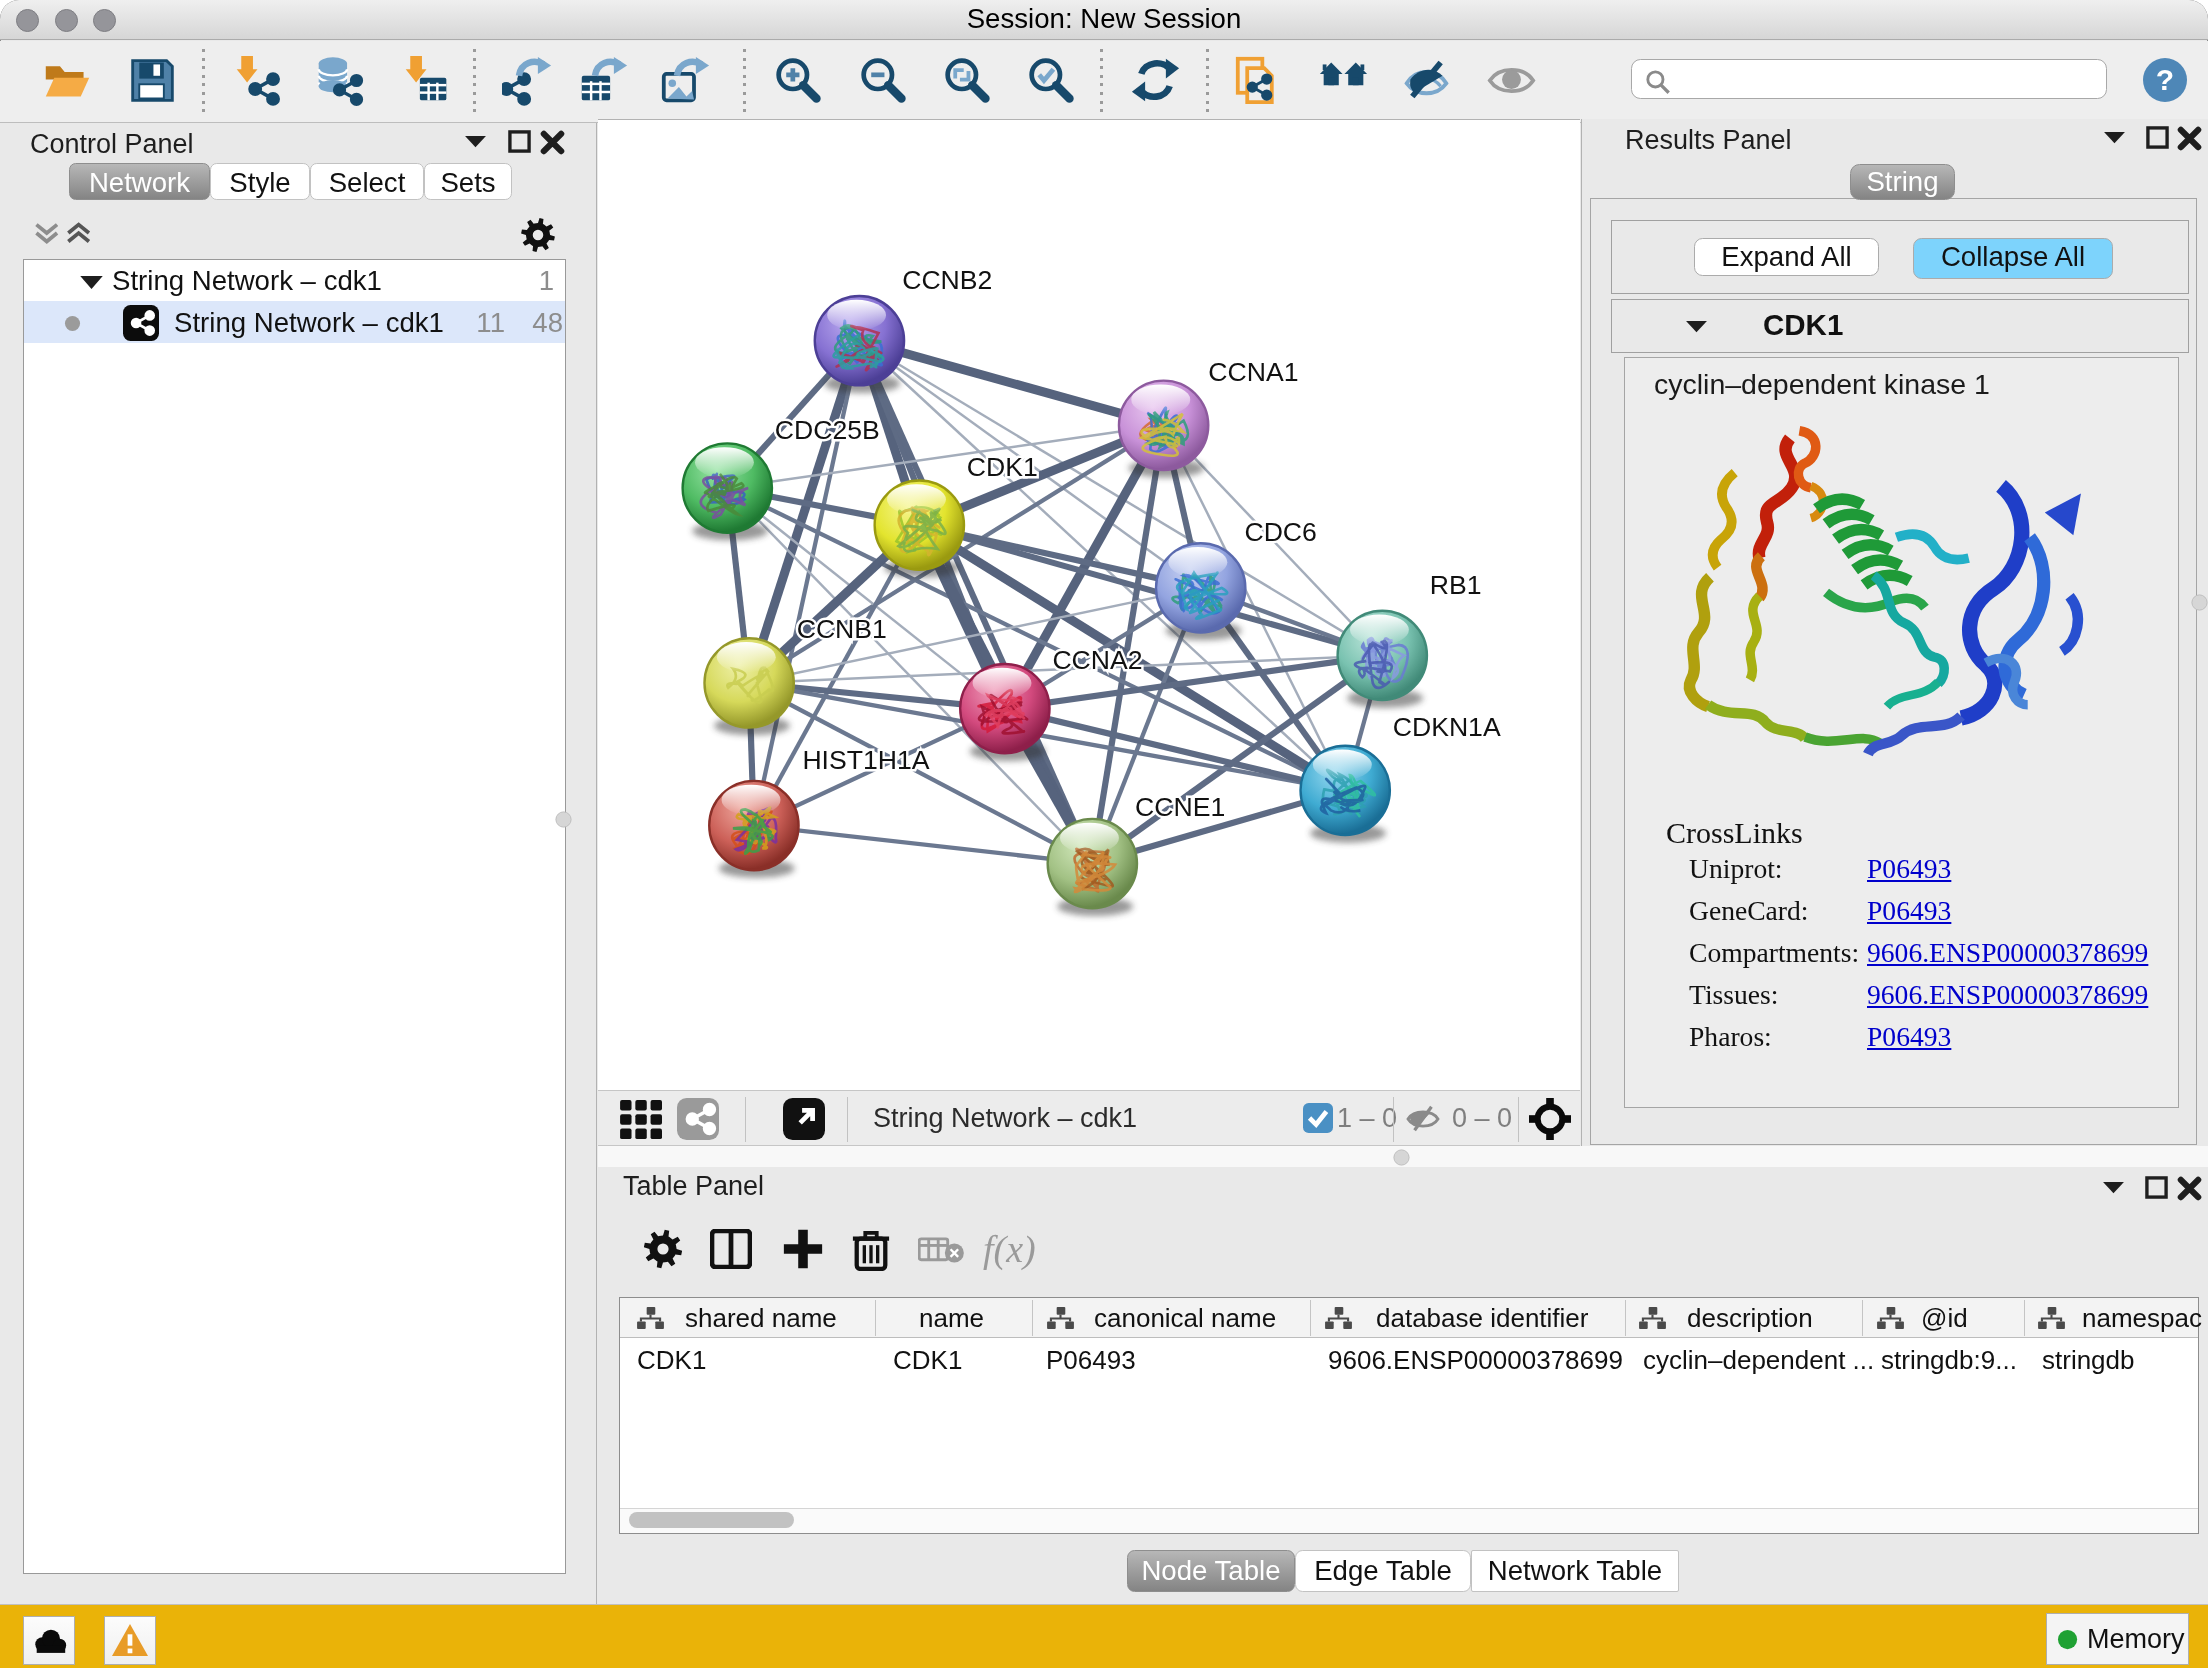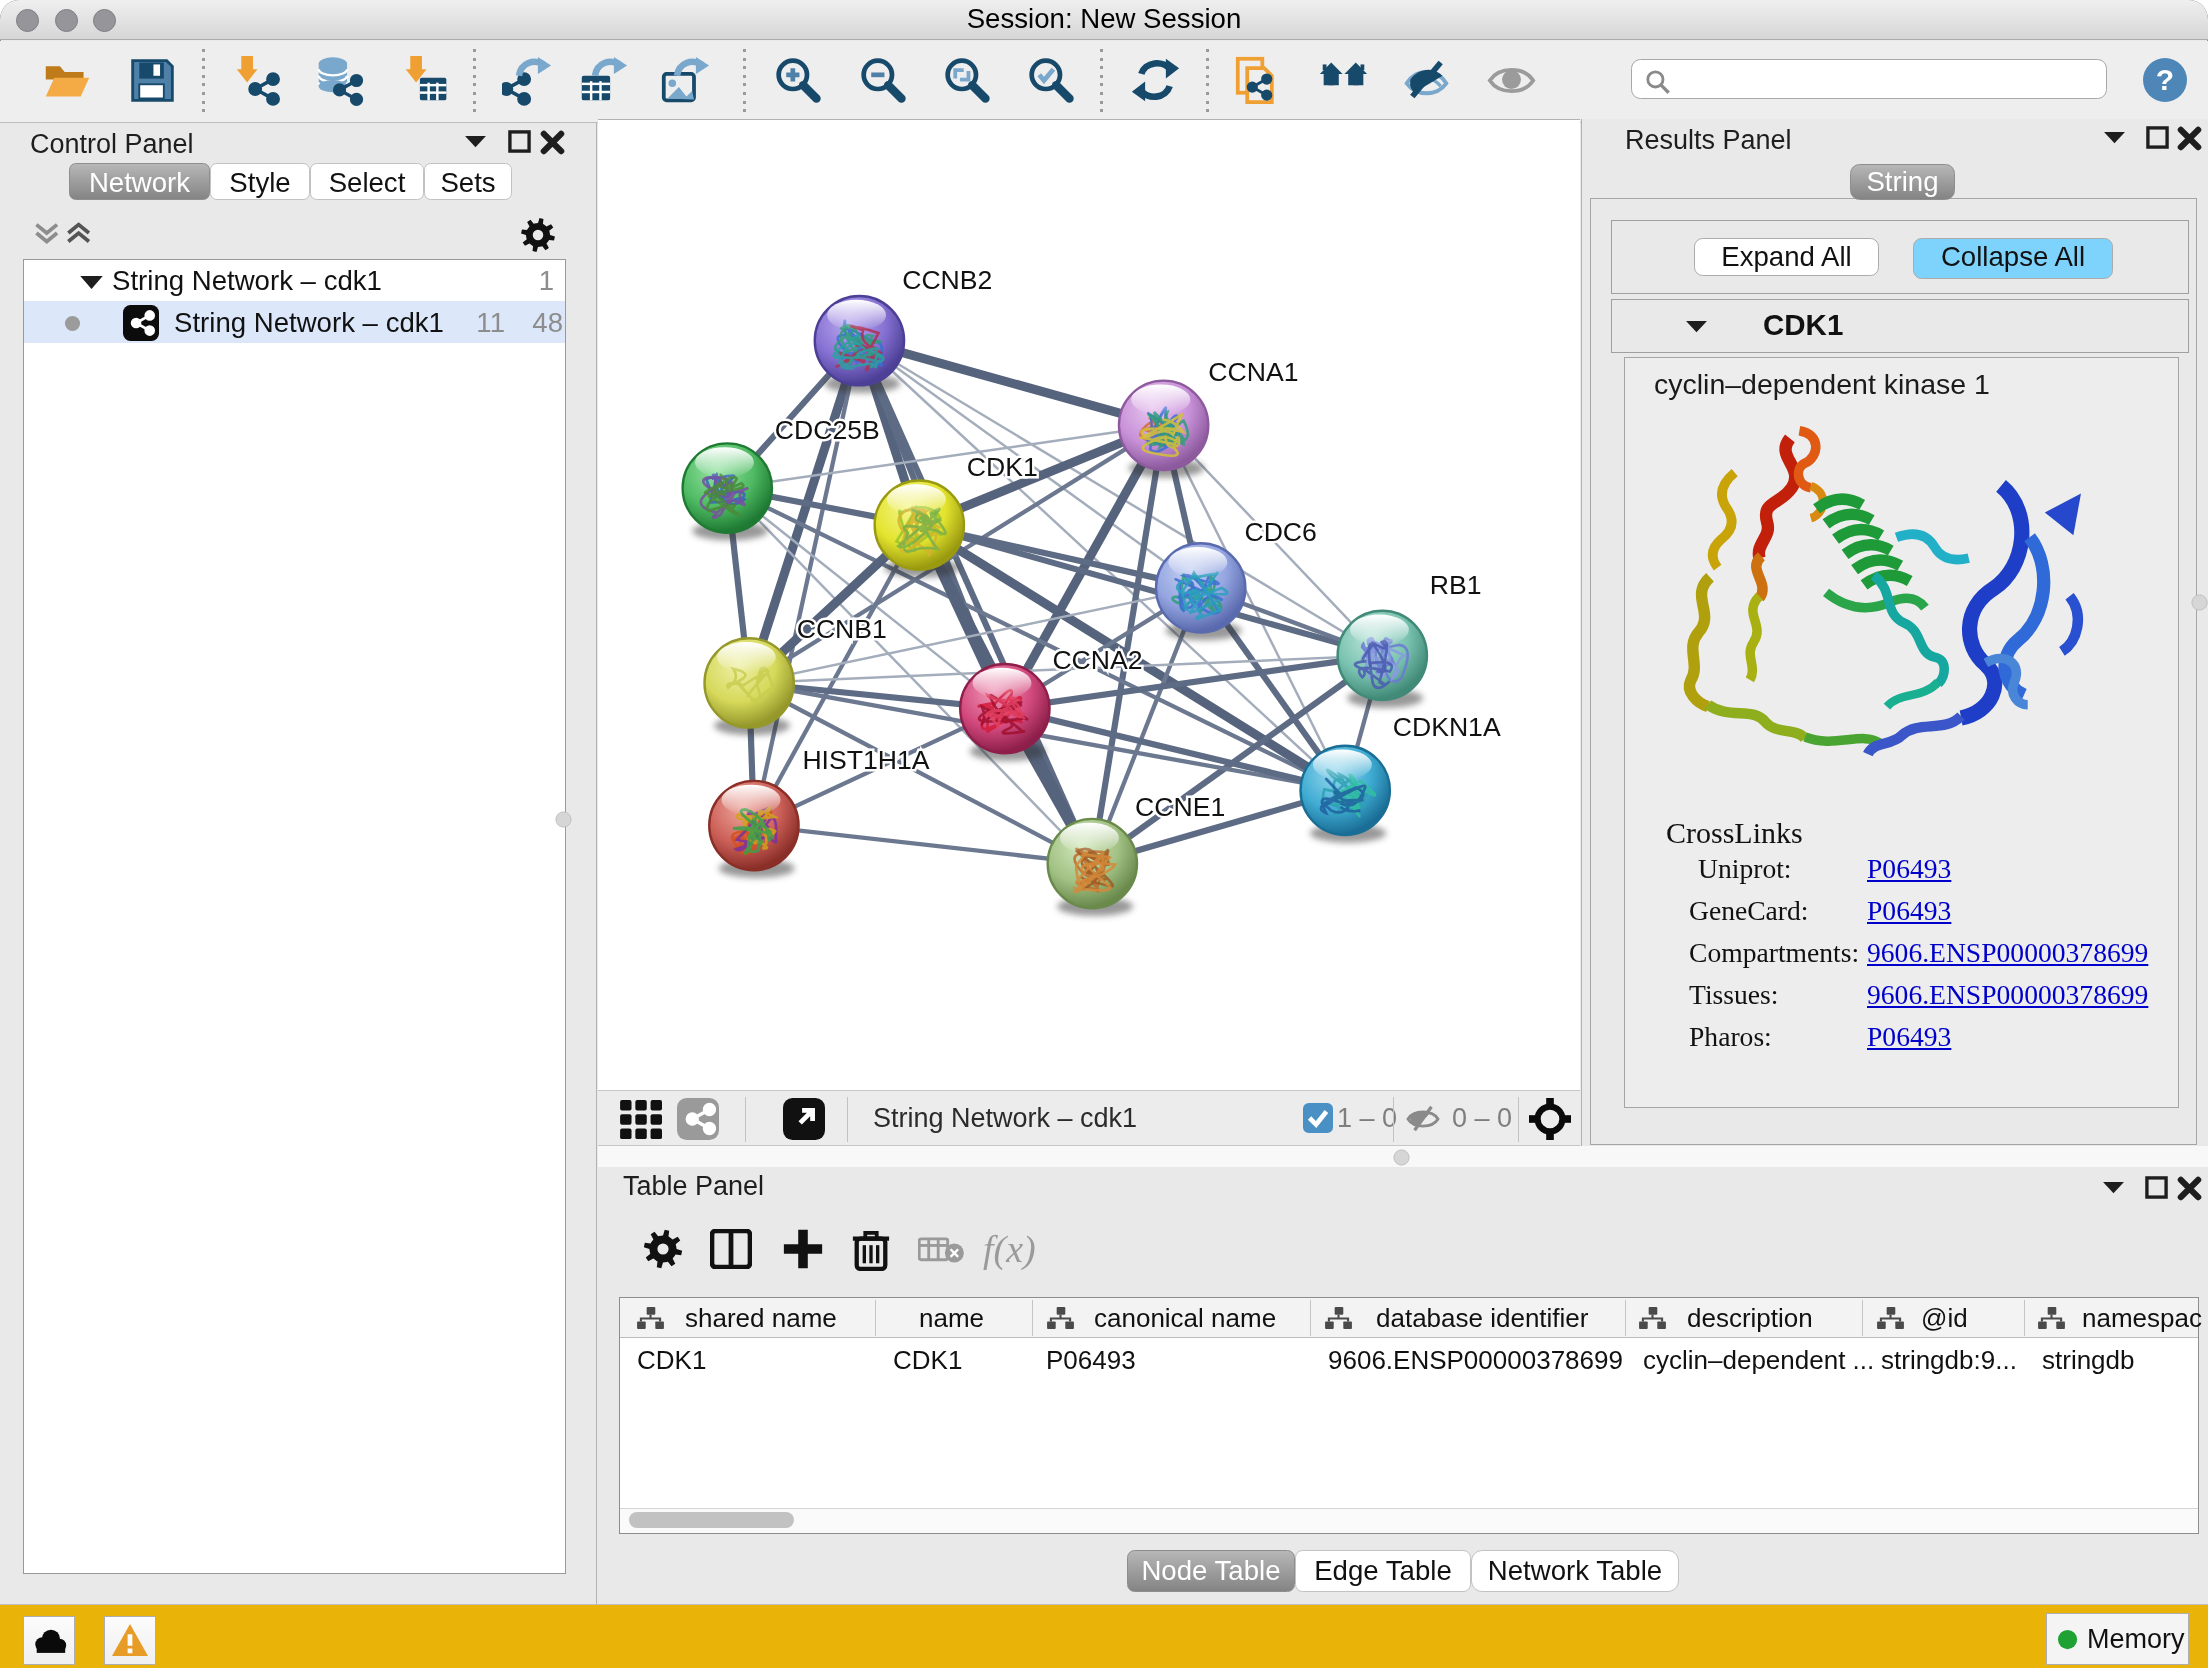--- a/index.html
+++ b/index.html
@@ -528,21 +528,21 @@
         <path d="M262,118 q28,-10 40,10 q10,18 36,12" stroke="#22b0c8" stroke-width="10" fill="none"></path>
         <path d="M306,270 C290,288 266,280 252,296" stroke="#18b090" stroke-width="9" fill="none"></path>
         <path d="M372,64 C406,92 398,150 364,172 C332,192 332,232 356,252 C376,270 362,302 330,308" stroke="#1f3ec8" stroke-width="16" fill="none"></path>
         <path d="M402,118 C426,150 420,202 390,226 C368,244 374,274 396,284" stroke="#2f6ad8" stroke-width="14" fill="none"></path>
         <path d="M330,306 C312,324 286,310 268,326 C256,338 238,332 232,346" stroke="#3a56c8" stroke-width="11" fill="none"></path>
         <path d="M418,92 L456,72 L448,116 Z" fill="#2648cc"></path>
         <path d="M356,250 C378,238 394,252 386,270 C380,284 390,294 400,294" stroke="#4a86d8" stroke-width="10" fill="none"></path>
         <path d="M444,180 C460,200 452,228 436,238" stroke="#2850d0" stroke-width="11" fill="none"></path>
       </svg>
       <div class="abs serif" style="left:84px;top:697px;font-size:30px;font-weight:normal;color:#111">CrossLinks</div>
-      <div class="abs serif" style="left:116px;top:734px;font-size:27.6px;color:#111">Uniprot:</div>
+      <div class="abs serif" style="left:107px;top:734px;font-size:27.6px;color:#111">Uniprot:</div>
       <div class="abs serif" style="left:285px;top:734px;font-size:27.6px"><a class="lnk">P06493</a></div>
       <div class="abs serif" style="left:107px;top:776px;font-size:27.6px;color:#111">GeneCard:</div>
       <div class="abs serif" style="left:285px;top:776px;font-size:27.6px"><a class="lnk">P06493</a></div>
       <div class="abs serif" style="left:107px;top:818px;font-size:27.6px;color:#111">Compartments:</div>
       <div class="abs serif" style="left:285px;top:818px;font-size:27.6px"><a class="lnk">9606.ENSP00000378699</a></div>
       <div class="abs serif" style="left:107px;top:860px;font-size:27.6px;color:#111">Tissues:</div>
       <div class="abs serif" style="left:285px;top:860px;font-size:27.6px"><a class="lnk">9606.ENSP00000378699</a></div>
       <div class="abs serif" style="left:107px;top:902px;font-size:27.6px;color:#111">Pharos:</div>
       <div class="abs serif" style="left:285px;top:902px;font-size:27.6px"><a class="lnk">P06493</a></div>
     </div>
@@ -663,21 +663,21 @@
       <div class="abs" style="left:295px;top:178px;font-size:26px;color:#111">CDK1</div>
       <div class="abs" style="left:448px;top:178px;font-size:26px;color:#111">P06493</div>
       <div class="abs" style="left:730px;top:178px;font-size:26px;color:#111">9606.ENSP00000378699</div>
       <div class="abs" style="left:1045px;top:178px;font-size:26px;color:#111">cyclin–dependent ...</div>
       <div class="abs" style="left:1283px;top:178px;font-size:26px;color:#111">stringdb:9...</div>
       <div class="abs" style="left:1444px;top:178px;font-size:26px;color:#111">stringdb</div>
       <div class="abs" style="left:22px;top:341px;width:1578px;height:25px;background:#fafafa;border-top:1px solid #d5d5d5"></div>
       <div class="abs" style="left:31px;top:345px;width:165px;height:16px;border-radius:8.6px;background:#c2c2c2"></div>
       <div class="abs" style="left:529px;top:383px;width:168px;height:42px;border-radius:7.6px;background:linear-gradient(#b7b7b7,#848484);border:1px solid #8e8e8e;color:#fff;font-size:27.6px;text-align:center;line-height:40px">Node Table</div>
       <div class="abs" style="left:697px;top:383px;width:176px;height:42px;border-radius:7.6px;background:#fff;border:1px solid #c2c2c2;color:#111;font-size:27.6px;text-align:center;line-height:40px">Edge Table</div>
-      <div class="abs" style="left:873px;top:383px;width:208px;height:42px;border-radius:11px;background:#fff;border:1px solid #c2c2c2;color:#111;font-size:27.6px;text-align:center;line-height:40px">Network Table</div>
+      <div class="abs" style="left:873px;top:383px;width:208px;height:42px;border-radius:2px;background:#fff;border:1px solid #c2c2c2;color:#111;font-size:27.6px;text-align:center;line-height:40px">Network Table</div>
     </div>
 <div id="statusbar">
       <div class="sbtn" style="left:23px;top:10.5px;width:52px;height:49px"></div>
       <svg class="abs" style="left:31px;top:23px" width="38" height="27" viewBox="0 0 40 28">
         <g fill="#0a0a0a">
           <circle cx="12" cy="17" r="7.5"></circle>
           <circle cx="21" cy="11" r="9.5"></circle>
           <circle cx="30" cy="18" r="7"></circle>
           <path d="M6,18 h30 v8 h-30 z"></path>
         </g>

